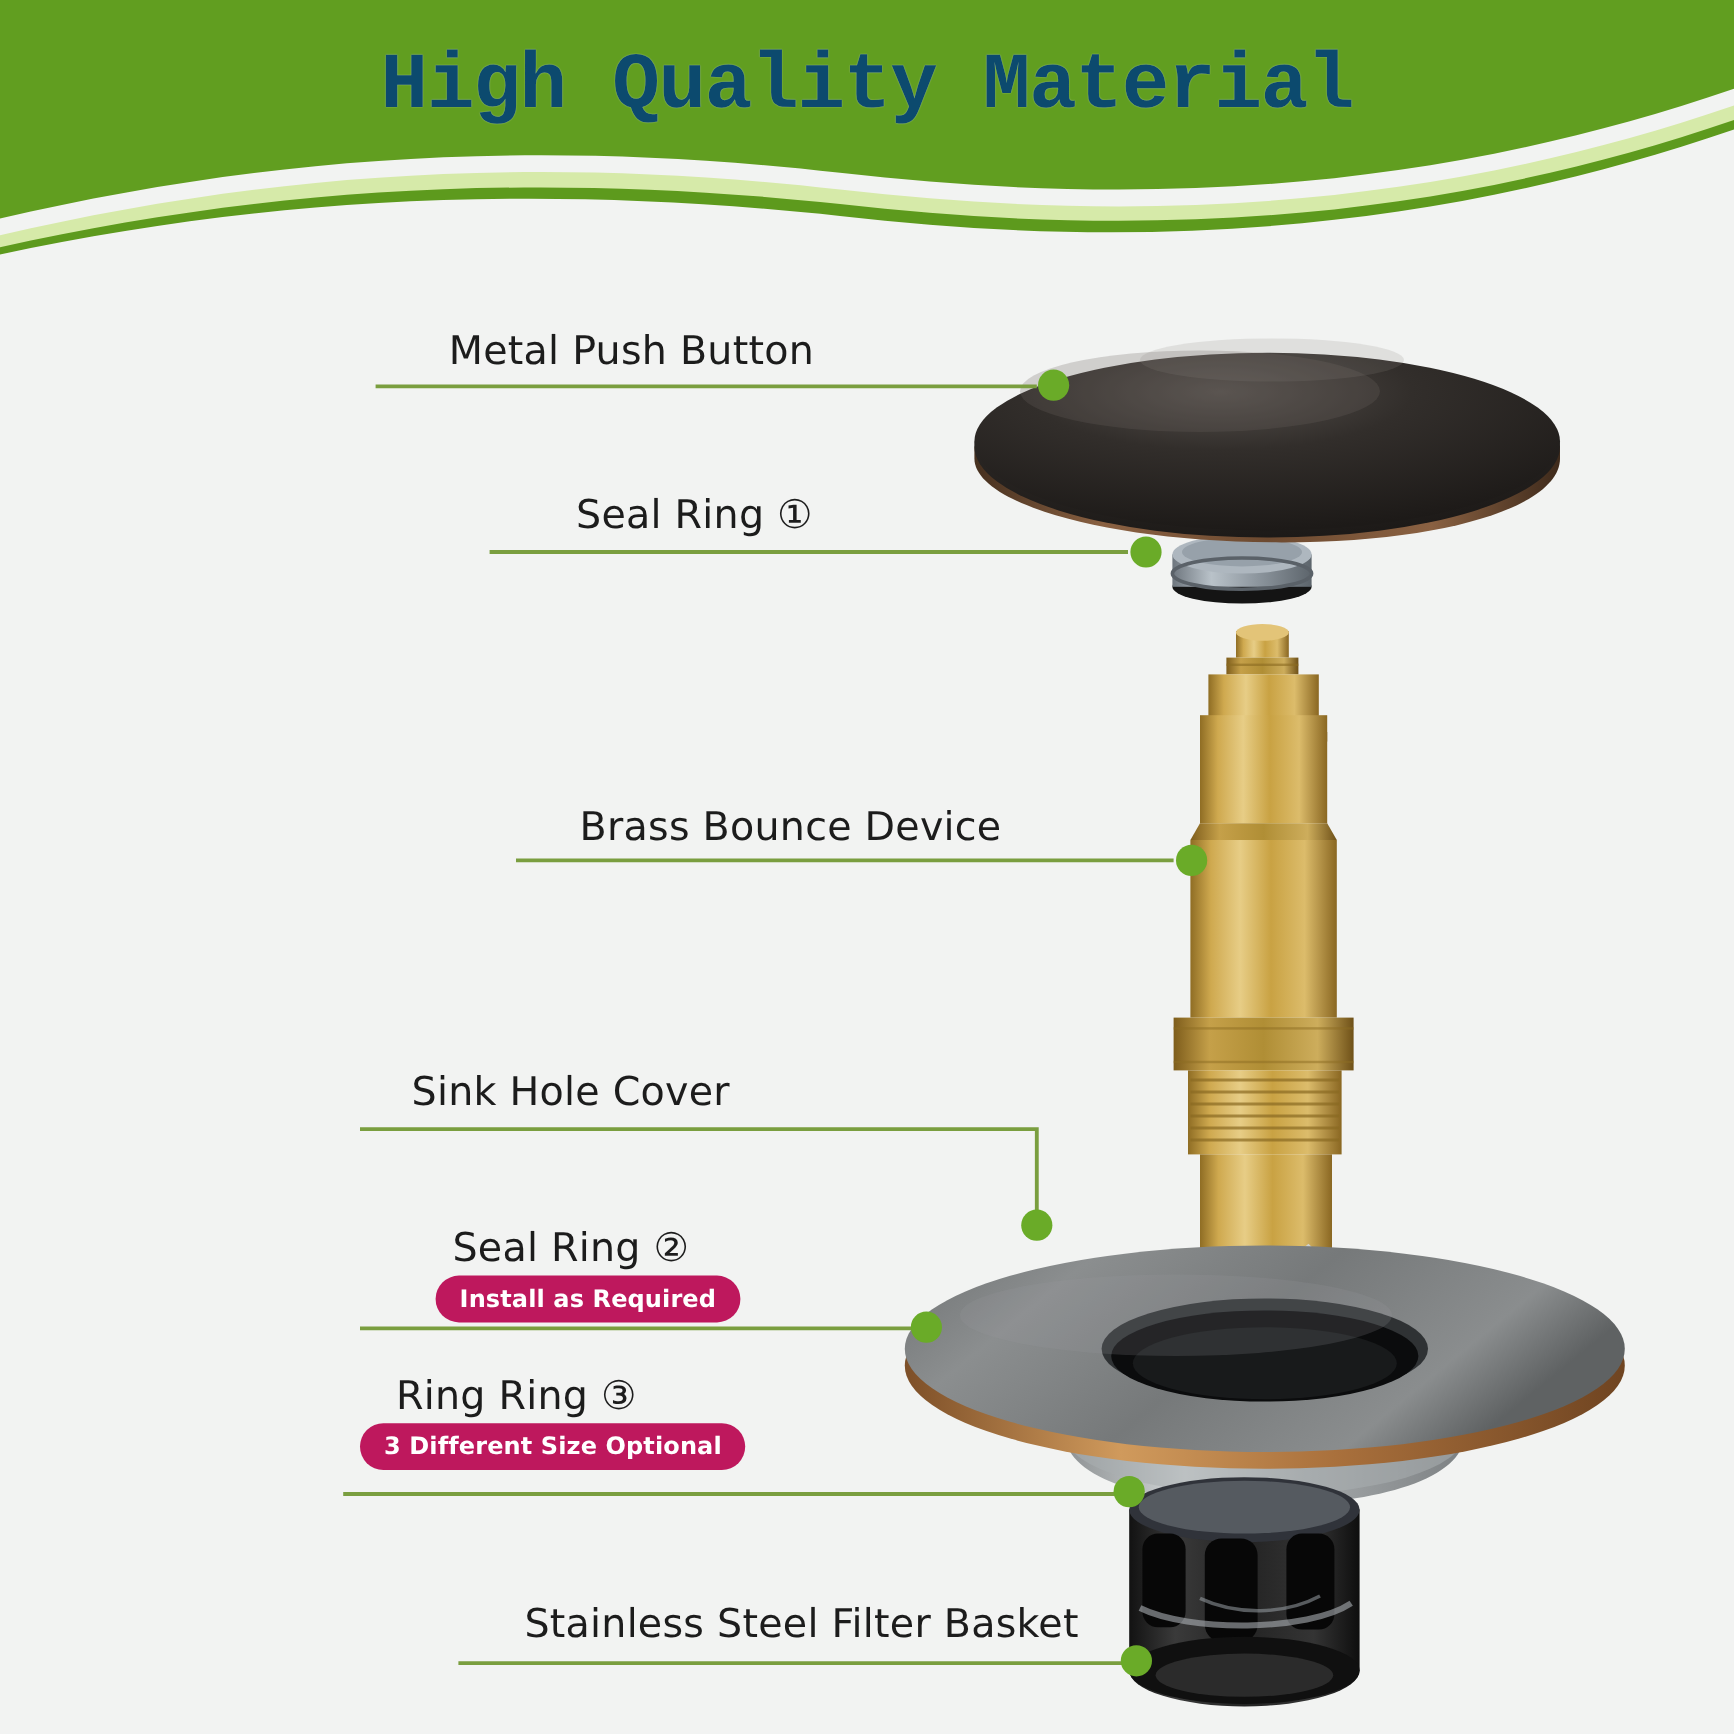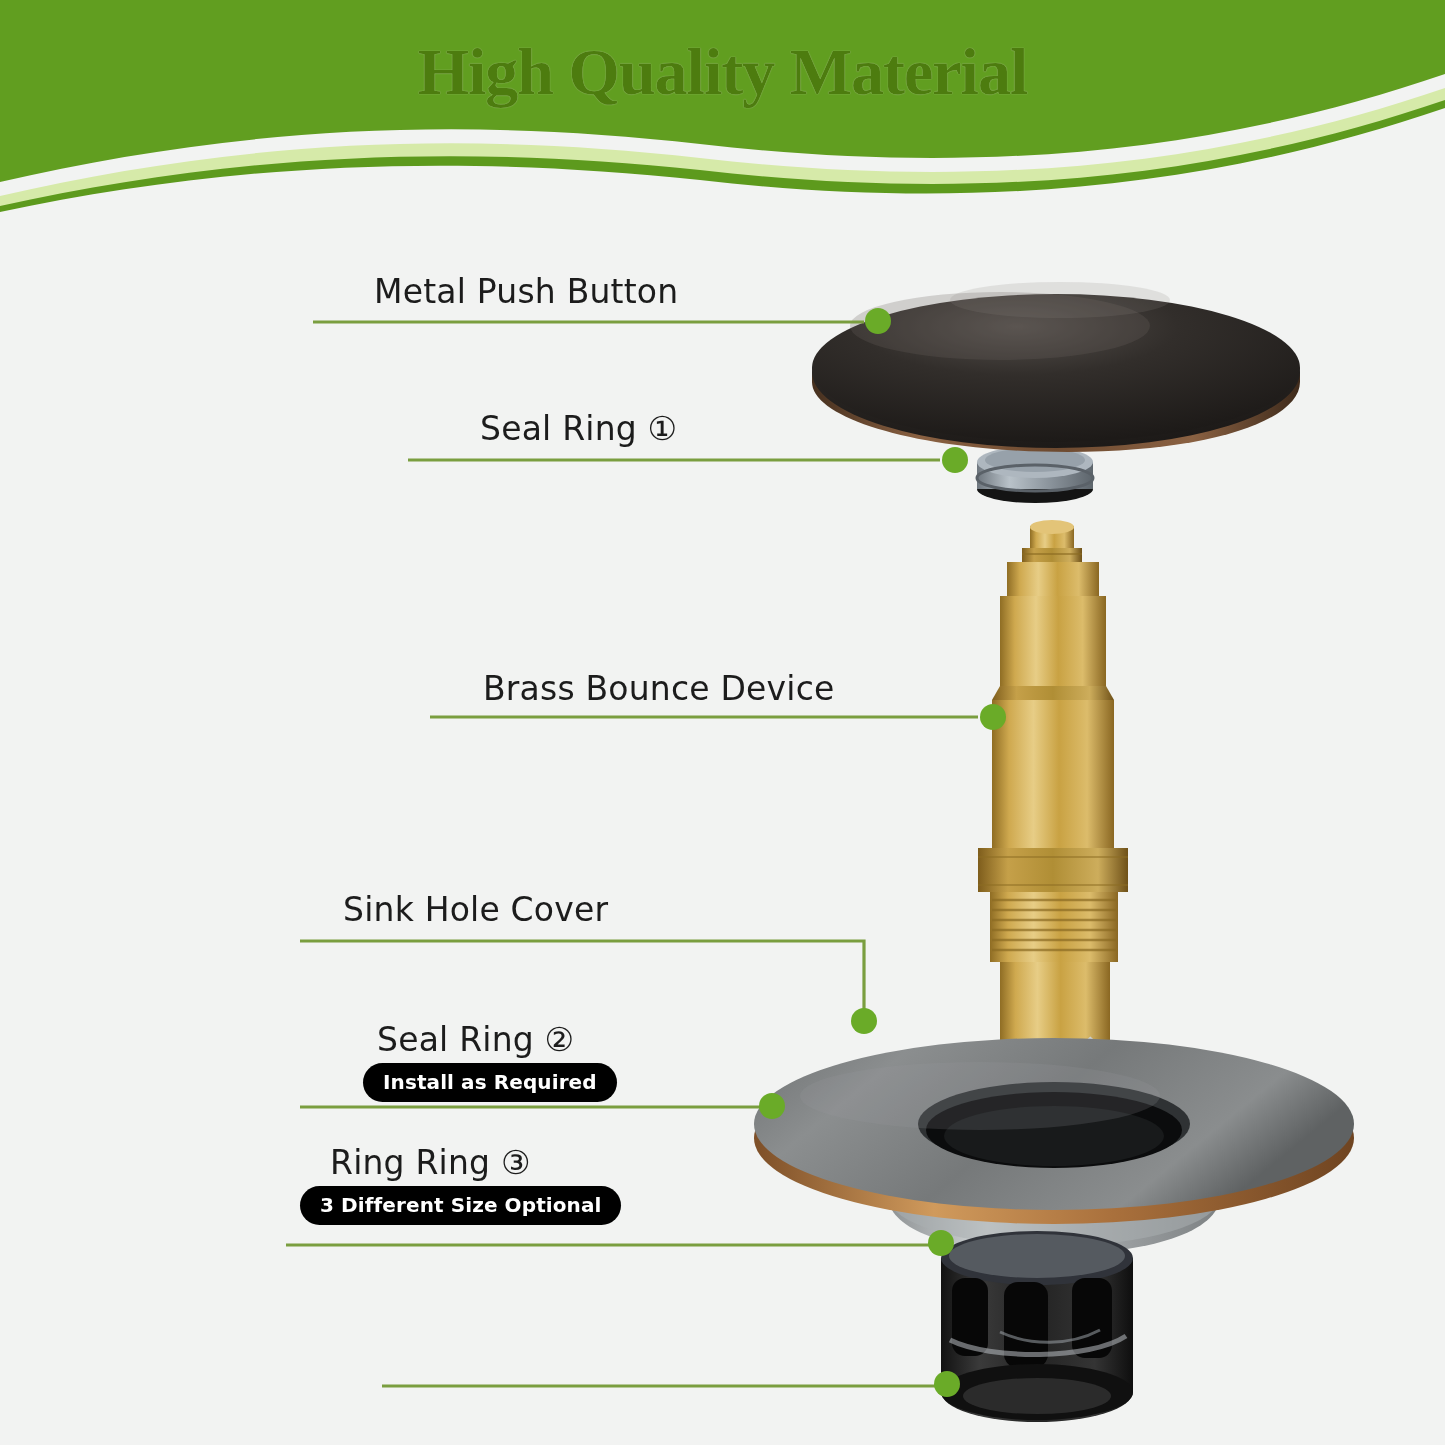--- a/index.html
+++ b/index.html
@@ -11,22 +11,22 @@
     position:relative;
   }
   #stage{position:absolute;inset:0;width:1445px;height:1445px;}
 
   
   .header{position:absolute;left:0;top:0;width:1445px;height:215px;overflow:hidden;}
   .header svg{position:absolute;left:0;top:0;}
   .header-title{
     position:absolute;left:0;top:34px;width:1445px;
     text-align:center;
-    color:#4d7c0f;
-    font-family:Liberation Serif, serif;
+    color:#0c4a6e;
+    font-family:Liberation Mono, monospace;
     font-weight:bold;
     font-size:66px;
     letter-spacing:-1px;
     z-index:4;
     text-shadow:0 0 1px rgba(255,255,255,.6);
   }
 
   
   .callouts{position:absolute;left:0;top:0;width:1445px;height:1445px;z-index:3;pointer-events:none;}
 
@@ -36,21 +36,21 @@
     color:#1c1c1c;
     font-family:"DejaVu Sans", sans-serif;
     font-size:33px;
     font-weight:400;
     white-space:nowrap;
     z-index:5;
     letter-spacing:.2px;
   }
   .badge{
     position:absolute;
-    background:#000000;
+    background:#be185d;
     color:#ffffff;
     font-family:"DejaVu Sans", sans-serif;
     font-weight:bold;
     font-size:20px;
     border-radius:22px;
     padding:7px 20px 8px 20px;
     white-space:nowrap;
     z-index:5;
     letter-spacing:.1px;
   }
@@ -276,14 +276,15 @@
   <div class="label" style="left:483px; top:669px;">Brass Bounce Device</div>
 
   <div class="label" style="left:343px; top:890px;">Sink Hole Cover</div>
 
   <div class="label" style="left:377px; top:1020px;">Seal Ring ②</div>
   <div class="badge" style="left:363px; top:1063px;">Install as Required</div>
 
   <div class="label" style="left:330px; top:1143px;">Ring Ring ③</div>
   <div class="badge" style="left:300px; top:1186px;text-align:right;">3 Different Size Optional</div>
 
+  <div class="label" style="left:437px; top:1333px;">Stainless Steel Filter Basket</div>
 
 </div>
 
 </body></html>

